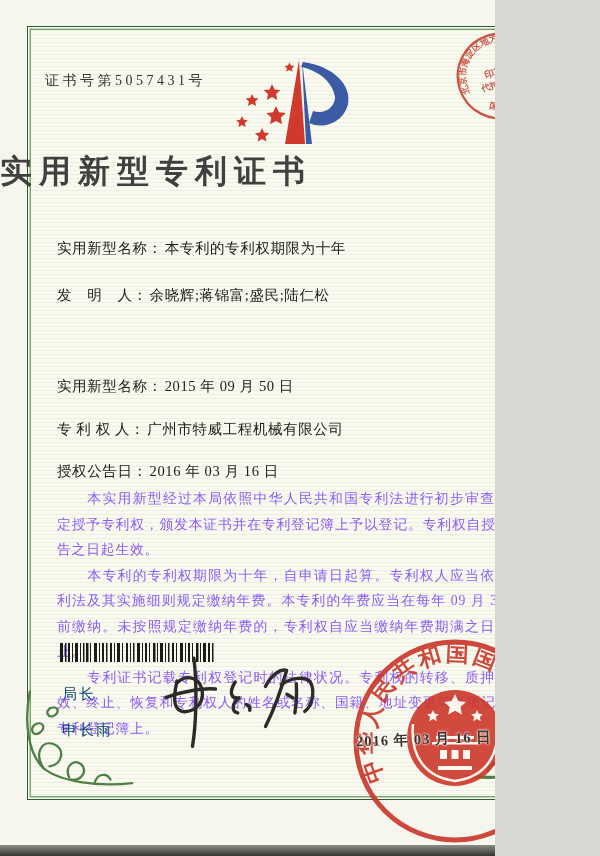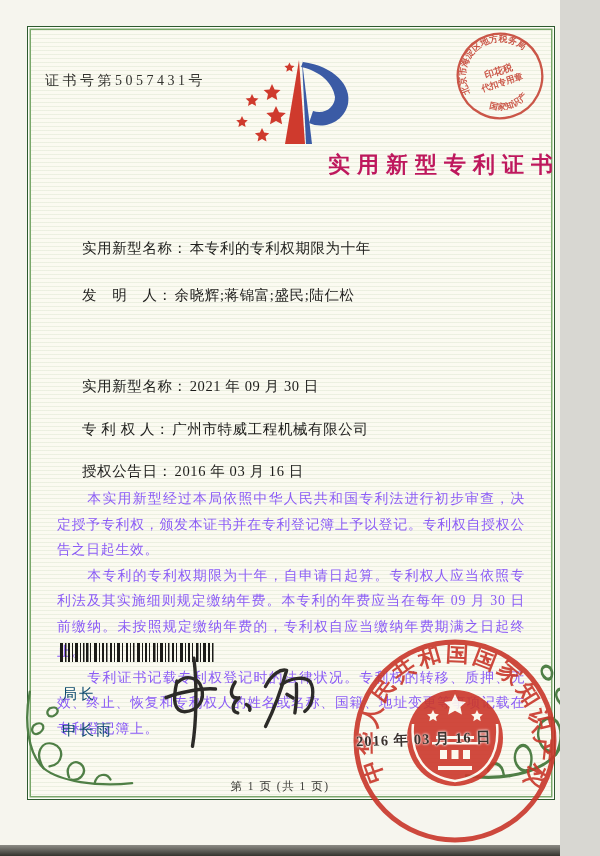--- a/index.html
+++ b/index.html
@@ -1,40 +1,40 @@
 <!DOCTYPE html>
 <html><head>
 <meta charset="utf-8">
 <style>
   html,body{margin:0;padding:0;background:#d8d7d2;}
   .photo{
-    position:relative;width:560px;height:856px;overflow:hidden;
+    position:relative;width:495px;height:856px;overflow:hidden;
     background:#f6f5ee;
     font-family:"Liberation Serif","DejaVu Serif",serif;
     color:#222;
   }
   
   .frame{
     position:absolute;left:27px;top:26px;width:526px;height:772px;
     border:1.5px solid #2d5a2f;
     box-shadow:inset 0 0 0 1.5px #fdfdf6, inset 0 0 0 3px #79a76a;
     background:#fbfaf1;
   }
   .frame .texture{
     position:absolute;left:3px;top:3px;right:3px;bottom:3px;
     background:repeating-linear-gradient(180deg, rgba(125,165,105,0.12) 0 1px, rgba(255,255,255,0) 1px 4px);
   }
   .cert-no{position:absolute;left:45px;top:72px;font-size:14px;letter-spacing:3.5px;color:#33332f;}
   .logo{position:absolute;left:232px;top:54px;width:136px;height:98px;}
   .title{
-    position:absolute;left:0;right:0;top:150px;text-align:right;
-    font-size:22px;font-weight:bold;letter-spacing:7px;color:#be185d;
+    position:absolute;left:0;right:0;top:150px;text-align:left;
+    font-size:32px;font-weight:bold;letter-spacing:7px;color:#404040;
   }
   .field-row{position:absolute;left:57px;right:60px;font-size:14.5px;letter-spacing:0.6px;color:#1d1d1b;white-space:nowrap;}
-  .field-row .flabel{margin-right:2px;margin-left:25px;}
+  .field-row .flabel{margin-right:2px;}
   .paragraphs{position:absolute;left:57px;top:486px;width:468px;}
   .paragraphs p{
     margin:0;font-size:13.8px;line-height:25.5px;letter-spacing:0.8px;
     text-indent:2.2em;text-align:justify;color:#8b5cf6;
   }
   .barcode{position:absolute;left:60px;top:643px;width:156px;height:19px;}
   .director{position:absolute;left:62px;top:676px;font-size:15px;color:#0c4a6e;letter-spacing:2px;}
   .director div{height:36px;line-height:36px;}
   .signature{position:absolute;left:150px;top:642px;width:172px;height:112px;transform:rotate(-3deg);}
   .seal{position:absolute;left:350px;top:636px;width:210px;height:210px;opacity:0.9;}
@@ -105,21 +105,21 @@
 
   <div class="title">实用新型专利证书</div>
 
   <div class="field-row" style="top:239px">
     <span class="flabel">实用新型名称：</span><span class="fvalue">本专利的专利权期限为十年</span>
   </div>
   <div class="field-row" style="top:286px">
     <span class="flabel">发　明　人：</span><span class="fvalue">余晓辉;蒋锦富;盛民;陆仁松</span>
   </div>
   <div class="field-row" style="top:377px">
-    <span class="flabel">实用新型名称：</span><span class="fvalue">2021 年 09 月 30 日</span>
+    <span class="flabel">实用新型名称：</span><span class="fvalue">2015 年 09 月 50 日</span>
   </div>
   <div class="field-row" style="top:420px">
     <span class="flabel">专 利 权 人：</span><span class="fvalue">广州市特威工程机械有限公司</span>
   </div>
   <div class="field-row" style="top:462px">
     <span class="flabel">授权公告日：</span><span class="fvalue">2016 年 03 月 16 日</span>
   </div>
 
   <div class="paragraphs">
     <p>本实用新型经过本局依照中华人民共和国专利法进行初步审查，决定授予专利权，颁发本证书并在专利登记簿上予以登记。专利权自授权公告之日起生效。</p>
@@ -227,17 +227,16 @@
     <text font-size="9.2" fill="#c33b2c" font-weight="bold" font-family="Liberation Serif, DejaVu Serif, serif">
       <textPath href="#stampTop" startOffset="2">北京市海淀区地方税务局</textPath>
     </text>
     <text font-size="8.8" fill="#c33b2c" font-weight="bold" font-family="Liberation Serif, DejaVu Serif, serif">
       <textPath href="#stampBot" startOffset="2">国家知识产权局</textPath>
     </text>
     <text x="50" y="48" text-anchor="middle" font-size="10" fill="#c33b2c" font-weight="bold">印花税</text>
     <text x="50" y="60" text-anchor="middle" font-size="9" fill="#c33b2c" font-weight="bold">代扣专用章</text>
   </svg>
 
-  <div class="footer">第 1 页 (共 1 页)</div>
 
   <div class="photo-edge"></div>
 
 </div>
 
 </body></html>

